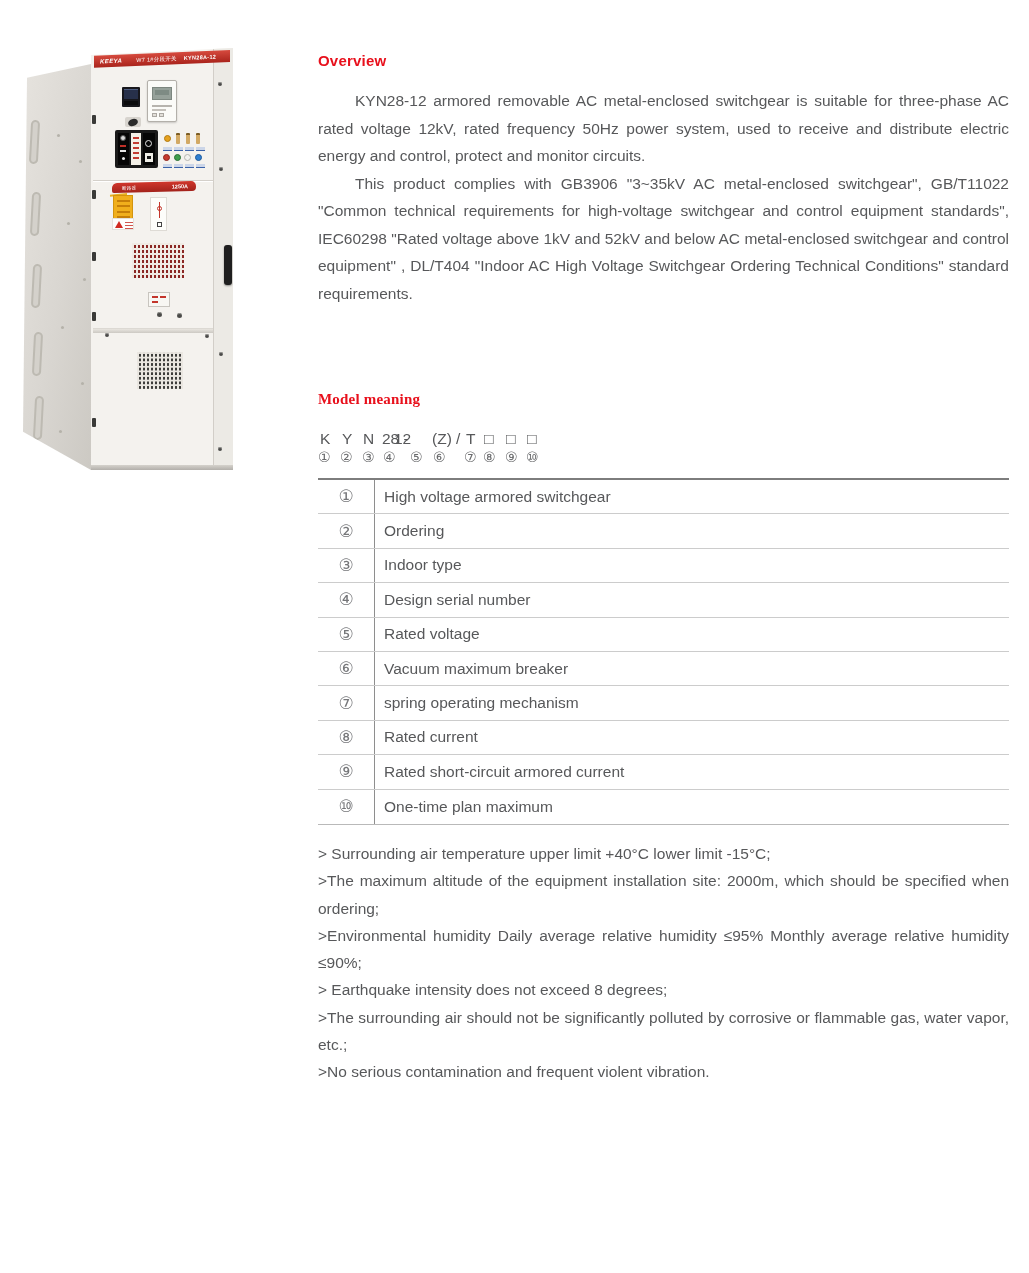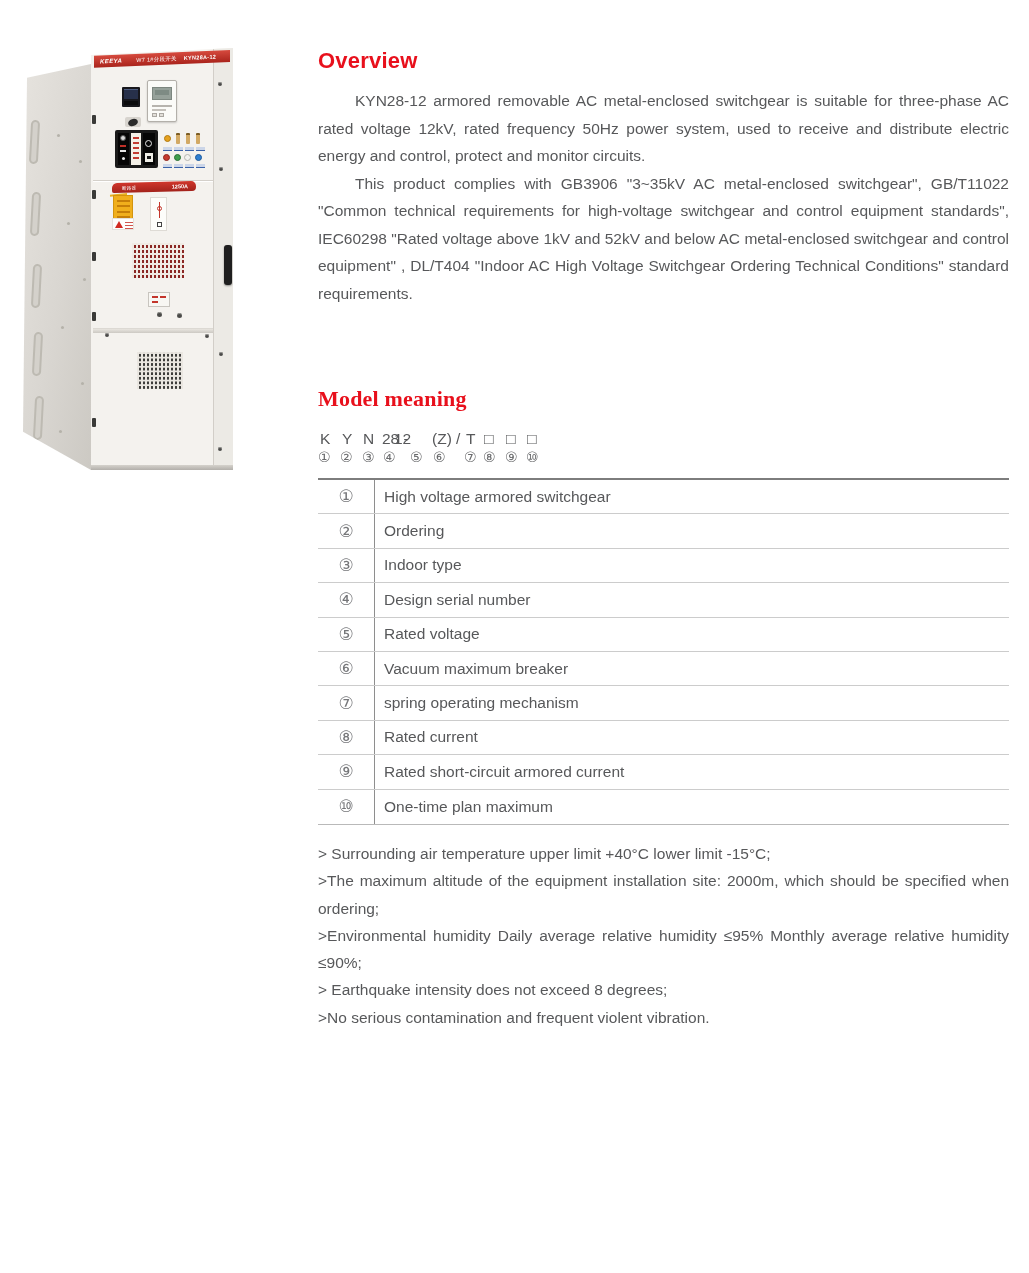--- a/index.html
+++ b/index.html
@@ -116,21 +116,21 @@
     background-color:#eae7e1;
     background-image:radial-gradient(circle, #3d3d3b 1.25px, rgba(0,0,0,0) 1.5px);
     background-size:4px 4.6px; background-position:1px 1px;
   }
   .handle { position:absolute; left:133px; top:197px; width:8px; height:40px; background:#1f1f1f; border-radius:3px; box-shadow:0 1px 2px rgba(0,0,0,.4); }
   .hinge { position:absolute; left:1px; width:4px; height:9px; background:#3a3a38; border-radius:1px; }
   .base-strip { position:absolute; left:0; bottom:0; width:100%; height:5px; background:linear-gradient(#d5d2cc,#b2afaa); }
 
   
   .content { position:absolute; left:318px; top:48px; width:691px; }
-  .h-red { font-size:22px; line-height:26px; font-weight:bold; color:#e8101c; letter-spacing:.2px; }
+  .h-red { font-size:15px; line-height:26px; font-weight:bold; color:#e8101c; letter-spacing:.2px; }
   .h-model { margin-top:79px;font-family:Liberation Serif, serif; }
   .h-cond  { margin-top:90px; }
   .para { font-size:15.5px; line-height:27.5px; color:#57585a; text-align:justify; }
   .para.first { margin-top:13px; }
   .indent { text-indent:37px; }
 
   .model-code { position:relative; height:36px; margin-top:18px; }
   .mc { position:absolute; top:0; font-size:15.5px; color:#57585a; white-space:pre; }
   .cc { position:absolute; top:19px; font-size:14px; color:#6a6b6d; }
 
@@ -365,16 +365,17 @@
       <div class="trow">
         <div class="tnum">⑩</div>
         <div class="tlbl">One-time plan maximum</div>
       </div>
     </div>
 
     <p class="cond first">&gt; Surrounding air temperature upper limit +40°C lower limit -15°C;</p>
     <p class="cond">&gt;The maximum altitude of the equipment installation site: 2000m, which should be specified when ordering;</p>
     <p class="cond">&gt;Environmental humidity Daily average relative humidity ≤95% Monthly average relative humidity ≤90%;</p>
     <p class="cond">&gt; Earthquake intensity does not exceed 8 degrees;</p>
+    <p class="cond">&gt;The surrounding air should not be significantly polluted by corrosive or flammable gas, water vapor, etc.;</p>
     <p class="cond">&gt;No serious contamination and frequent violent vibration.</p>
 
   </div>
 </div>
 
 </body></html>

